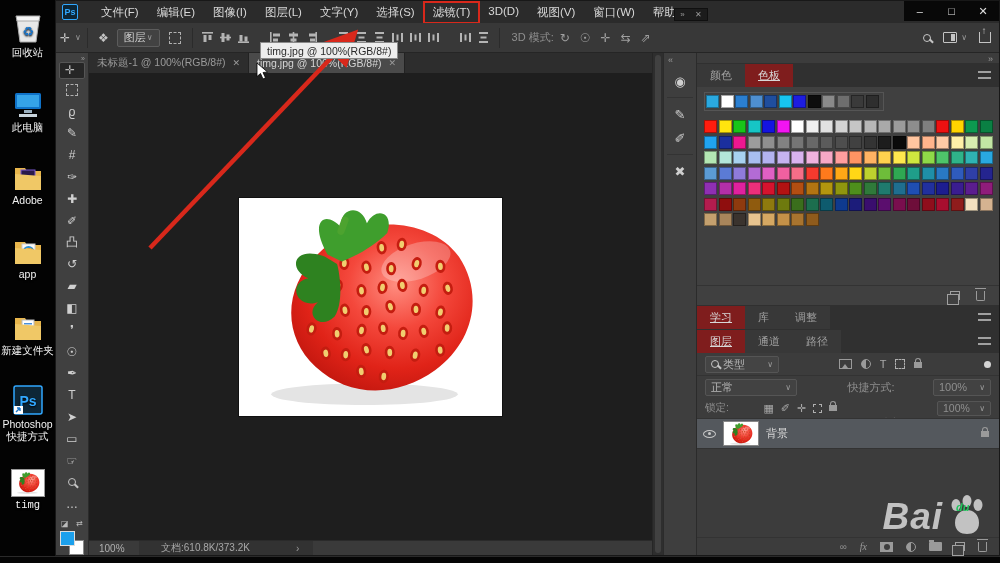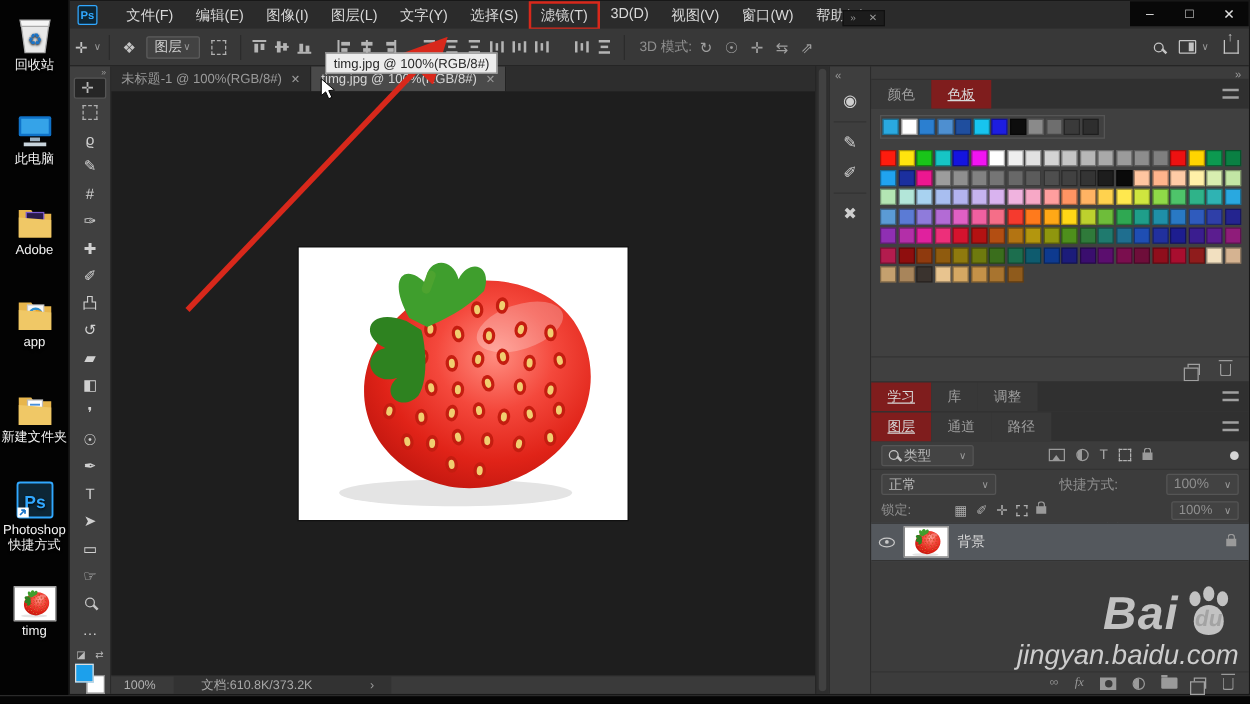--- a/index.html
+++ b/index.html
@@ -154,21 +154,21 @@
   .layer-row .lock-right { margin-left:auto; margin-right:4px;}
   .lempty { flex:1; position:relative;font-style:italic;}
   .lfooter { height:18px; border-top:1px solid #333; display:flex; align-items:center;
     justify-content:flex-end; gap:13px; padding-right:12px; flex:none;}
 
   
   .wm { position:absolute; right:8px; bottom:2px; text-align:right; color:#c2c2c2; line-height:1;}
   .wm-line1 { display:flex; align-items:flex-end; justify-content:flex-end; font-weight:bold;}
   .wm-bai { font-size:37px; letter-spacing:1px;}
   .wm-paw { position:relative; width:44px; height:44px; margin:0 2px -2px 2px;}
-  .wm-du { position:absolute; left:11px; bottom:7px; font-size:18px; color:#a3a3a3; font-weight:bold;}
+  .wm-du { position:absolute; left:11px; bottom:24px; font-size:11px; color:#22c55e; font-weight:bold;}
   .wm-jy { font-size:35px; letter-spacing:2px;}
   .wm-url { font-size:22px; font-weight:normal; color:#cdcdcd; margin-top:4px;}
 
   
   .overlay { position:absolute; left:0; top:0; width:1000px; height:563px; pointer-events:none; z-index:40;}
   .tooltip { position:absolute; left:260px; top:42px; background:#ededed; color:#2a2a2a;
     border:1px solid #8a8a8a; font-size:10.5px; padding:1.5px 6px; z-index:45; white-space:nowrap;}
   .cursor { position:absolute; left:256px; top:62px; z-index:60;}
 </style>
 </head>
@@ -236,21 +236,21 @@
         <div class="art">
           <svg width="32" height="32" viewBox="0 0 32 32">
             <rect x="2" y="2" width="28" height="28" rx="2" fill="#0d2636" stroke="#31a8ff" stroke-width="1.5"></rect>
             <text x="16" y="22" font-size="14" font-weight="bold" fill="#31a8ff" text-anchor="middle">Ps</text>
             <rect x="2" y="22" width="9" height="8" fill="#fff"></rect>
             <path d="M4 28 L8 24 M8 24 L8 27 M8 24 L5 24" stroke="#1a74c8" stroke-width="1.4" fill="none"></path>
           </svg>
         </div>
         <div>Photoshop 快捷方式</div>
       </div>
-      <div class="d-icon" style="top: 463px;">
+      <div class="d-icon" style="top: 463px; font-family: Liberation Mono, monospace;">
         <div class="art">
           <div style="width:34px;height:28px;background:#fff;border:1px solid #999;display:flex;align-items:center;justify-content:center;">
             <svg viewBox="0 0 220 180" width="30" height="24" preserveAspectRatio="xMidYMid meet">
   <defs>
                 <radialGradient id="bg1" cx="58%" cy="36%" r="75%">
     <stop offset="0%" stop-color="#ff8d80"></stop>
                   <stop offset="35%" stop-color="#f4483c"></stop>
     <stop offset="68%" stop-color="#e02318"></stop>
                   <stop offset="100%" stop-color="#b8130c"></stop>
   </radialGradient>
@@ -1213,21 +1213,20 @@
               <span class="wm-paw">
                 <svg width="44" height="44" viewBox="0 0 44 44">
                   <ellipse cx="11" cy="12" rx="4.5" ry="6" fill="#c2c2c2"></ellipse>
                   <ellipse cx="22" cy="8" rx="4.5" ry="6" fill="#c2c2c2"></ellipse>
                   <ellipse cx="33" cy="12" rx="4.5" ry="6" fill="#c2c2c2"></ellipse>
                   <path d="M10 30 C10 21 16 17 22 17 C28 17 34 21 34 30 C34 38 28 41 22 41 C16 41 10 38 10 30 Z" fill="#c2c2c2"></path>
                 </svg>
                 <span class="wm-du">du</span>
               </span>
             </div>
-            <div class="wm-url">jingyan.baidu.com</div>
           </div>
         </div>
 
         <div class="lfooter">
           <span class="i-link">∞</span>
           <span class="i-fx">fx</span>
           <span class="i-mask"></span>
           <span class="i-adj"></span>
           <span class="i-folder"></span>
           <span class="i-new" style="background:#3c3c3c"></span>

